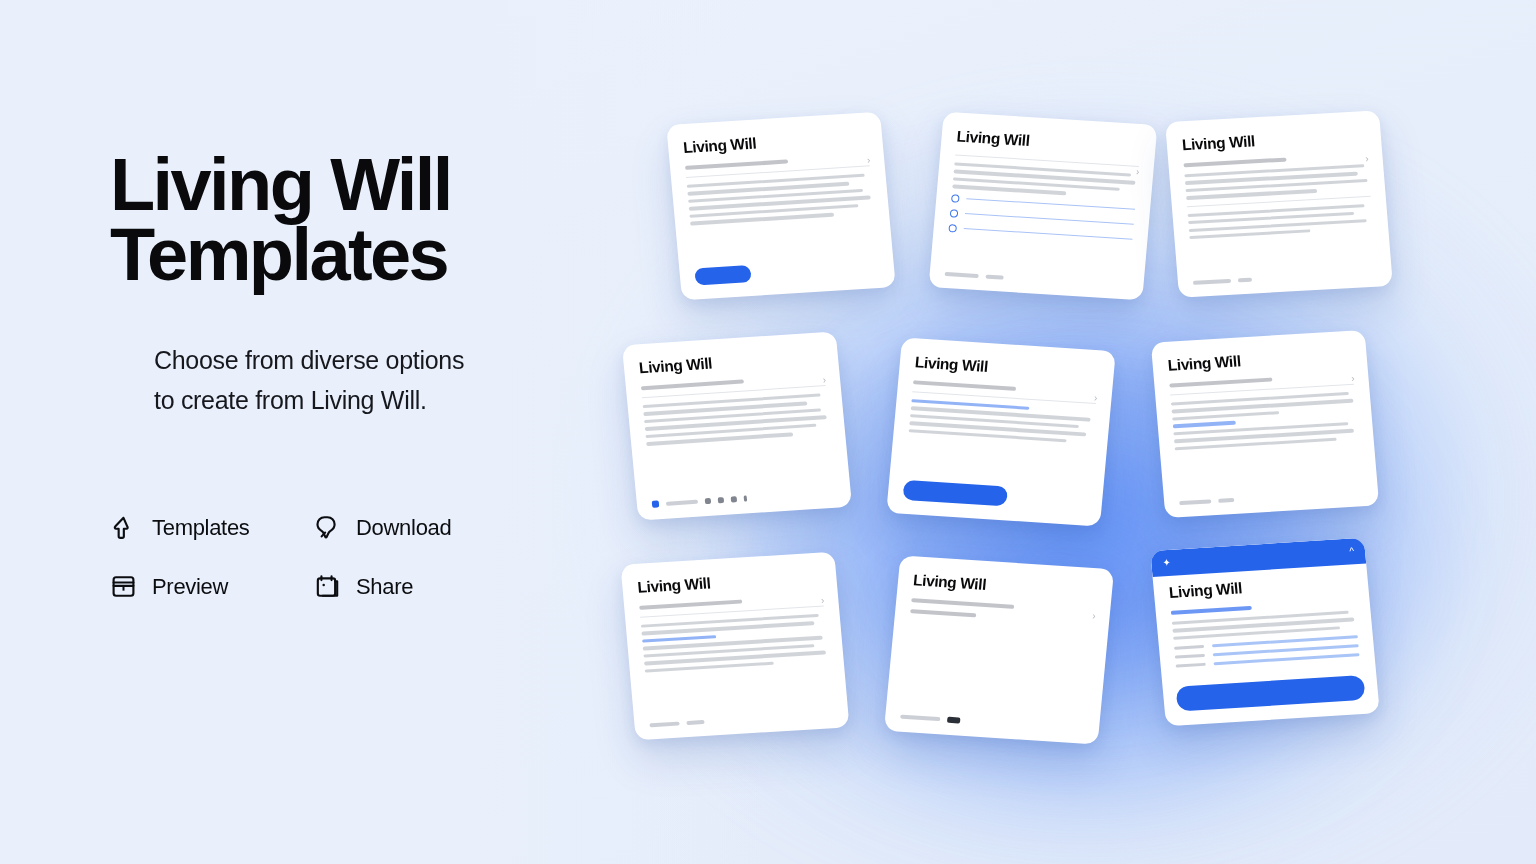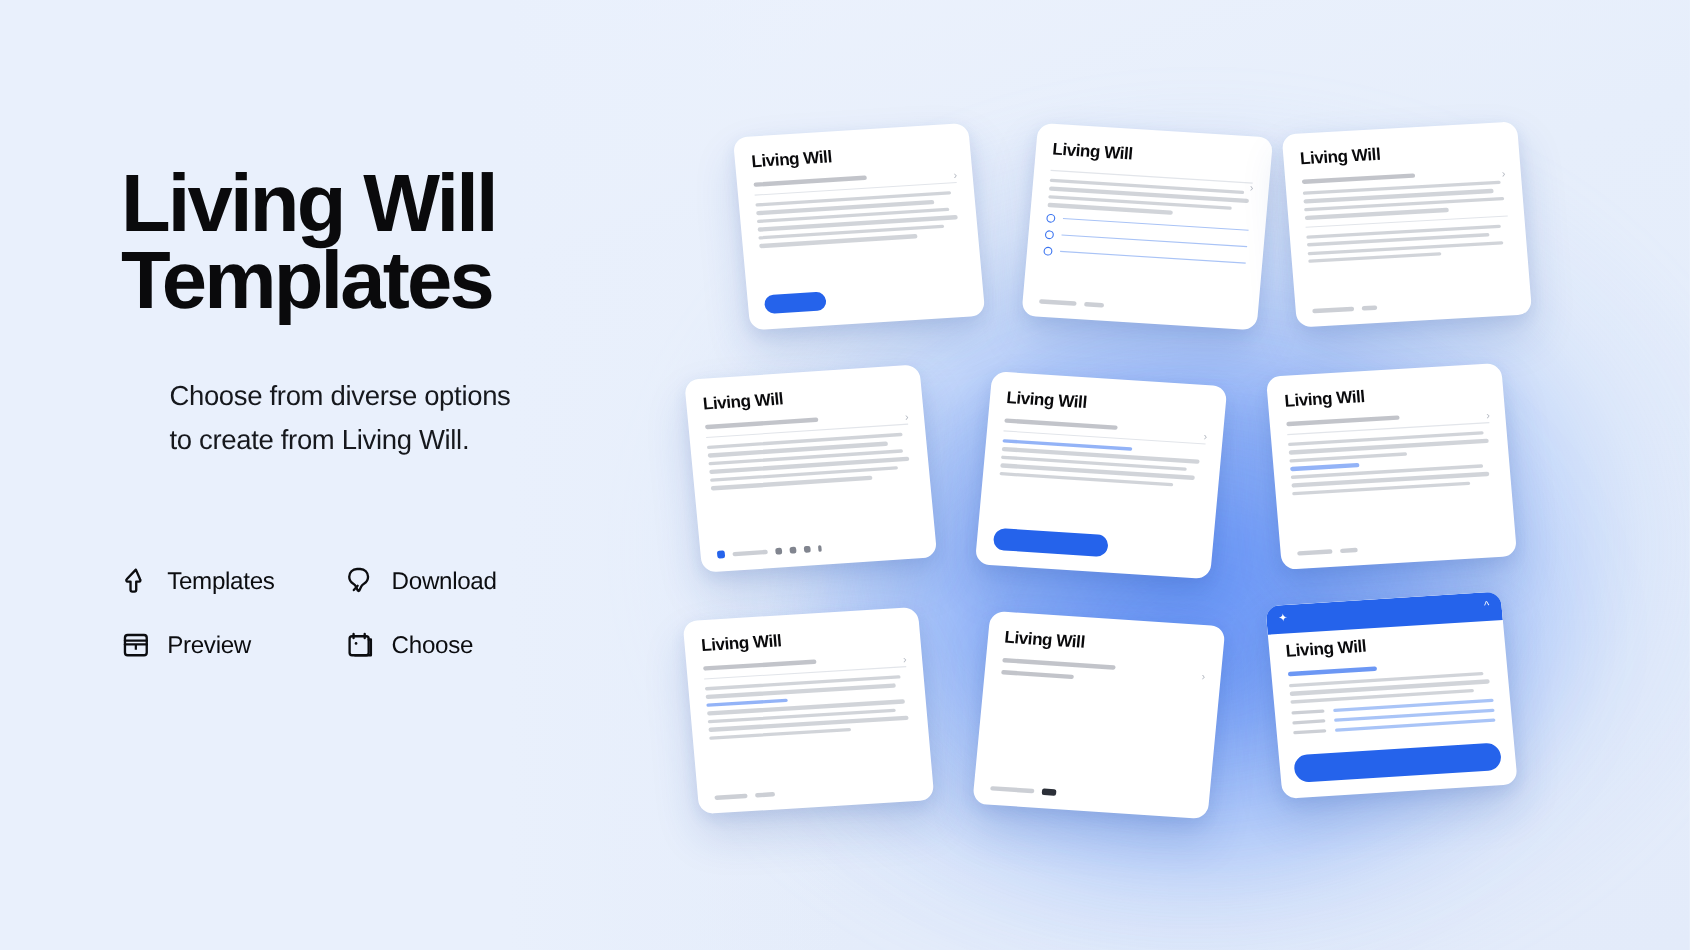--- a/index.html
+++ b/index.html
@@ -224,21 +224,21 @@
 
     <div class="feature-item">
       <span class="feature-icon">
         <svg viewBox="0 0 24 24" width="27" height="27" fill="none" stroke="#0c0d10" stroke-width="1.9" stroke-linejoin="round" stroke-linecap="round">
           <rect x="3.4" y="4.8" width="15.4" height="15.4" rx="2"></rect>
           <path d="M6.6 2.9v3.4M15.6 2.9v3.4"></path>
           <path d="M18.8 7.4h1.8v12.8H7.8"></path>
           <circle cx="8.6" cy="10.6" r="1.1" fill="#0c0d10" stroke="none"></circle>
         </svg>
       </span>
-      <span class="feature-label">Choose</span>
+      <span class="feature-label">Share</span>
     </div>
 
   </div>
 
 </div>
 
 <div id="card-mosaic">
 
   <div class="doc-card" id="card-1">
     <div class="doc-title">Living Will</div>

